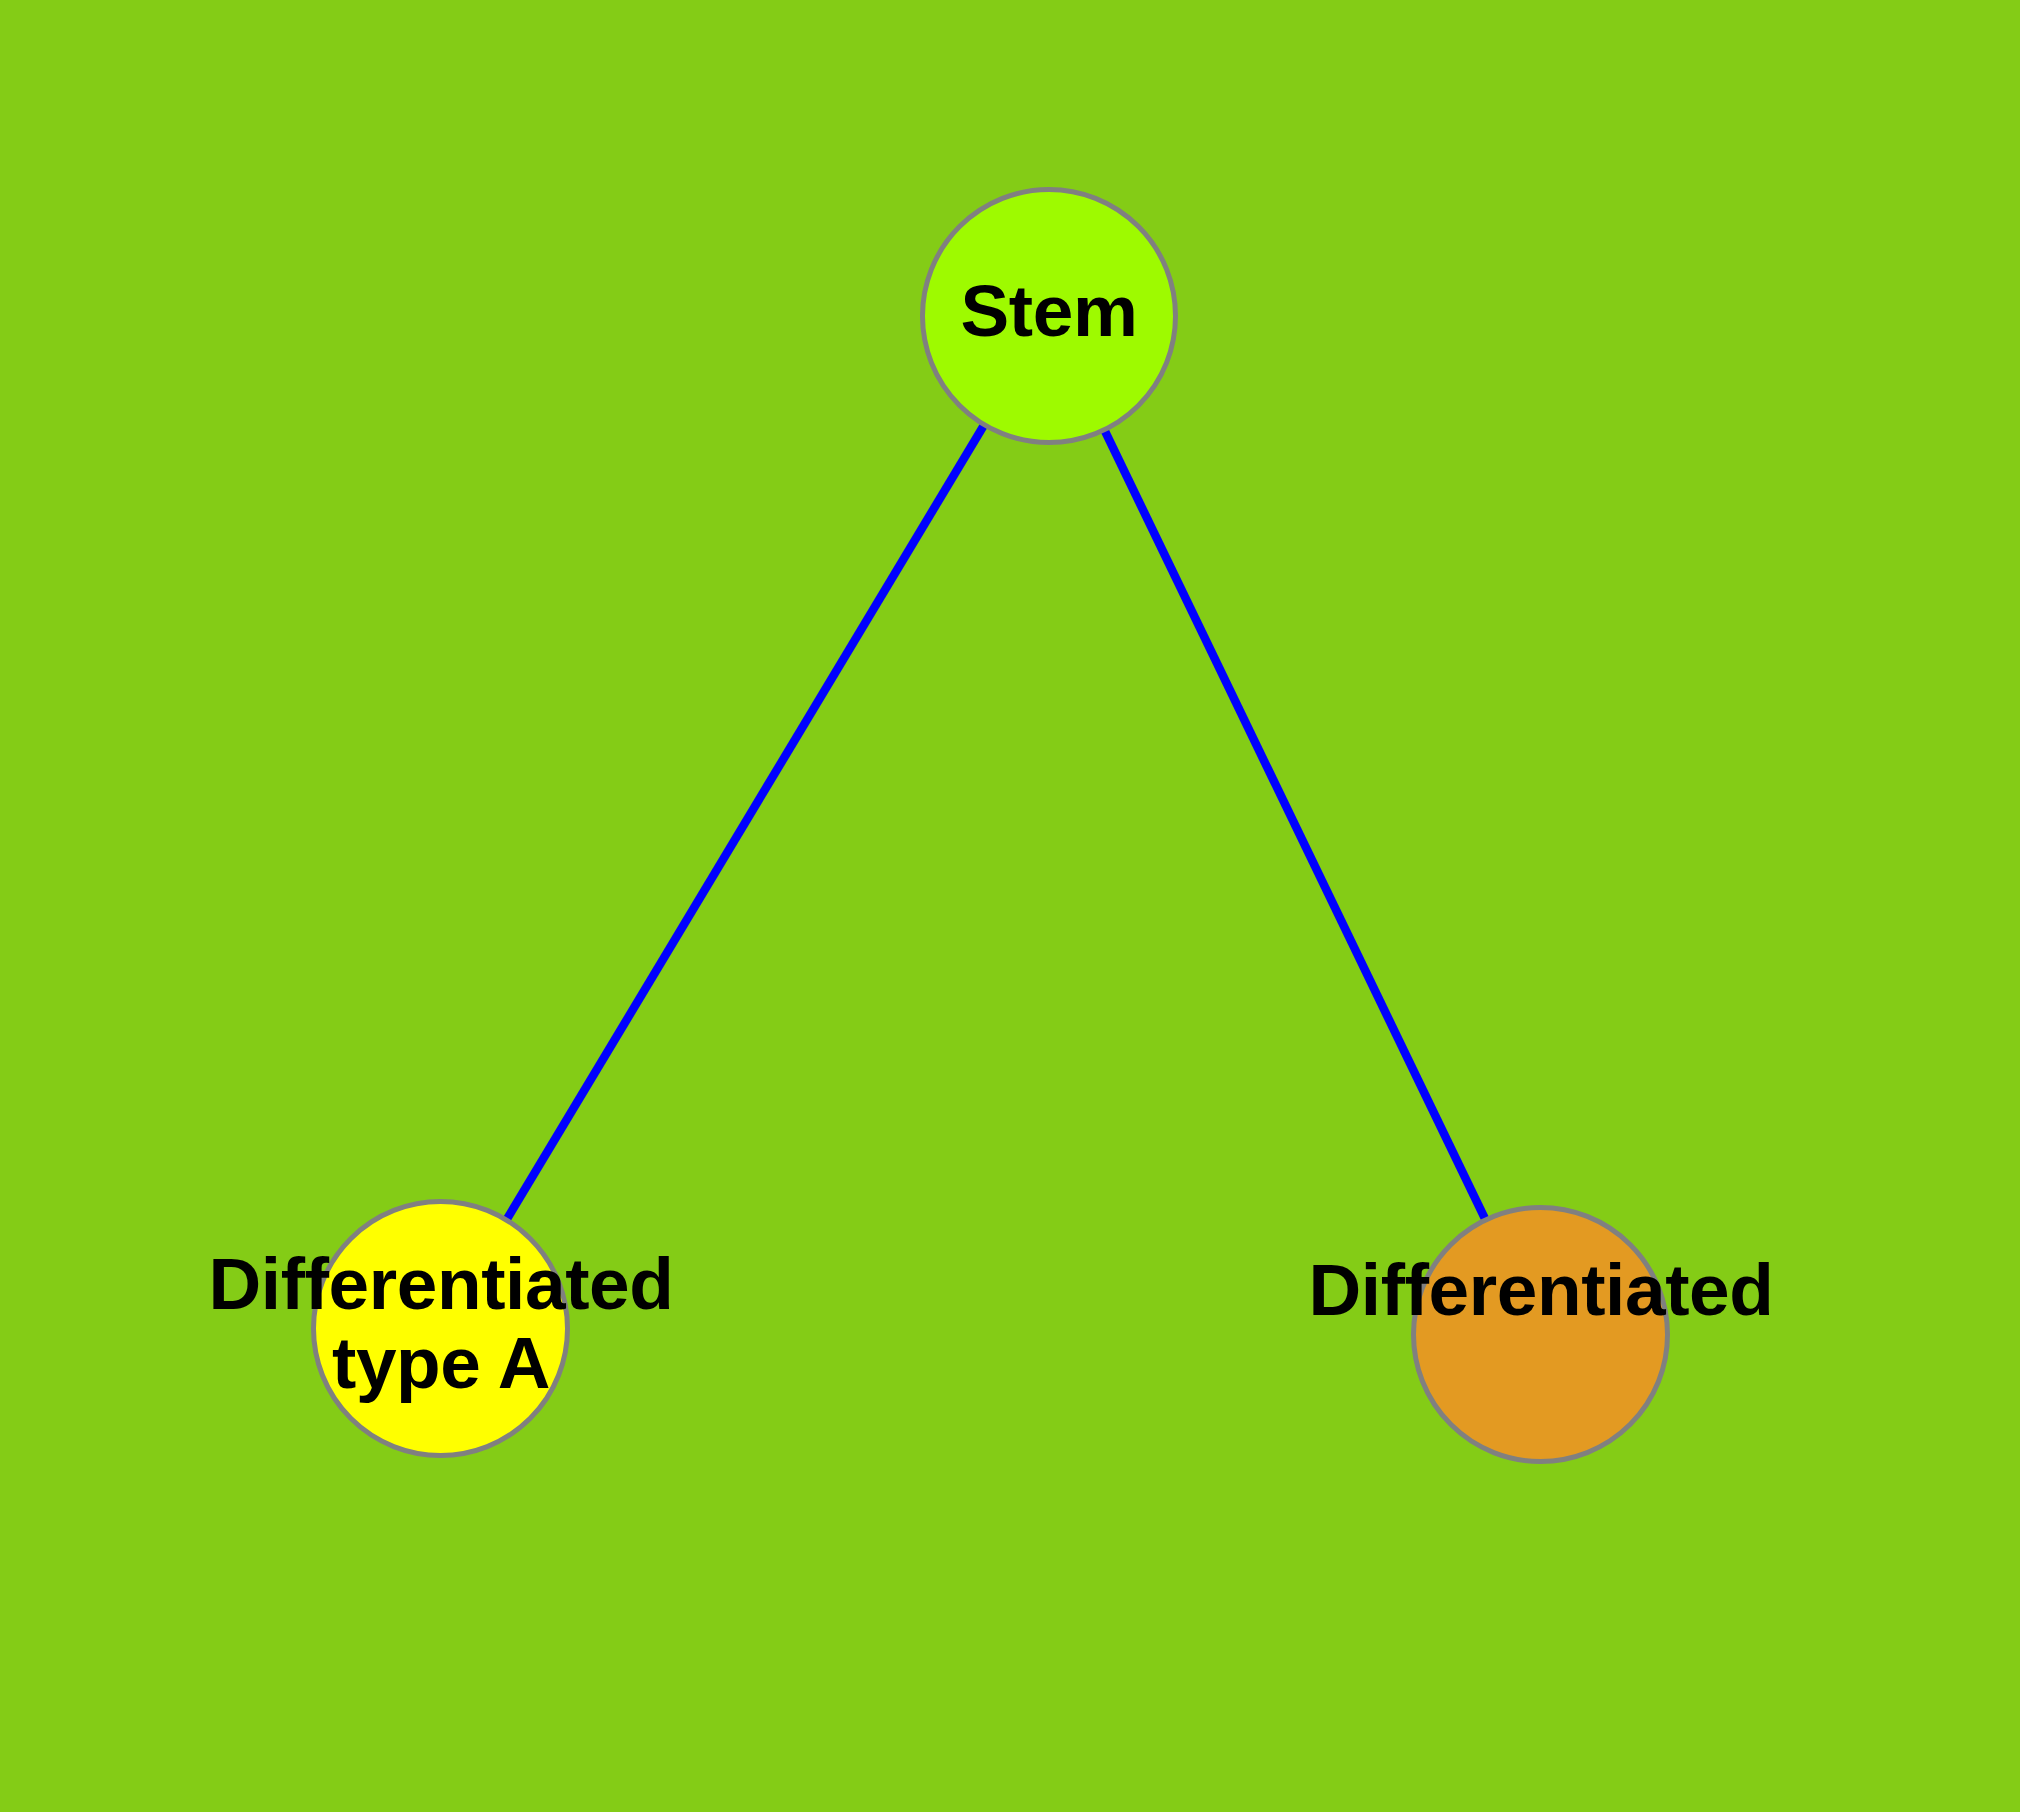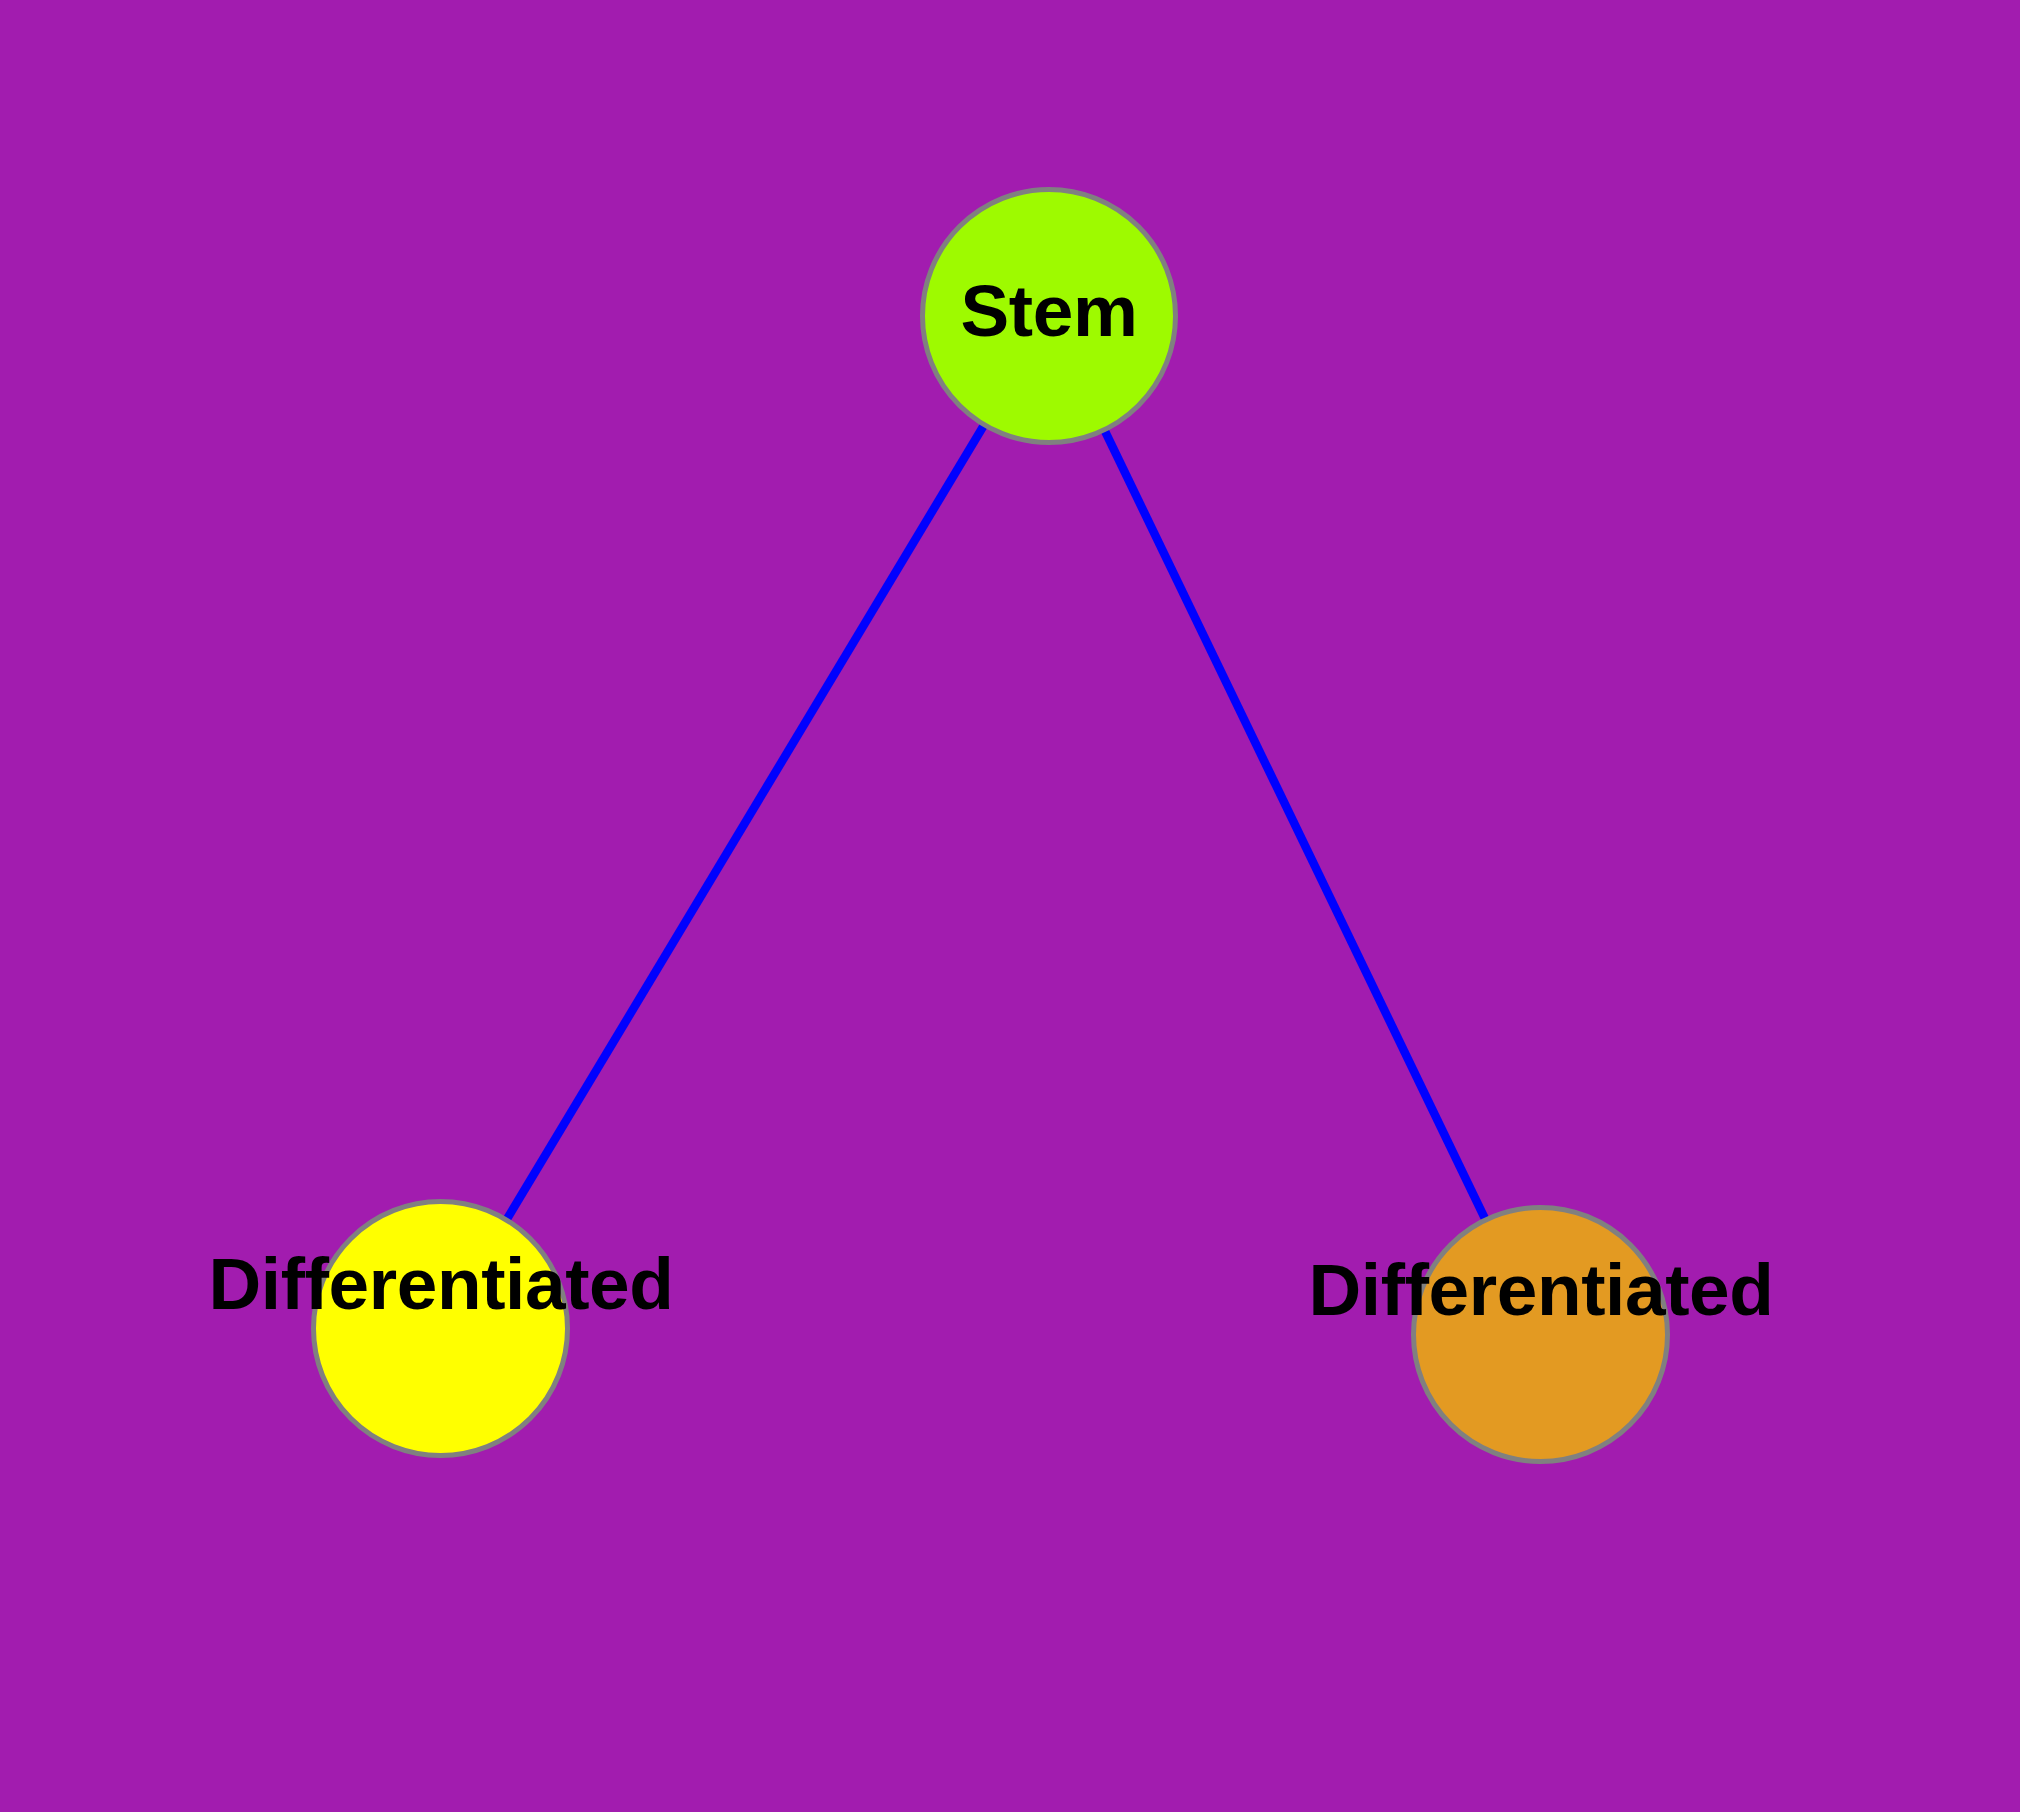--- a/index.html
+++ b/index.html
@@ -39,39 +39,40 @@
     font-weight: bold;
     color: #000000;
     line-height: 1.08;
     white-space: nowrap;
     letter-spacing: -0.4px;
   }
 </style>
 </head>
 <body style="background: rgb(200, 200, 250);">
 
-<div id="graph-canvas" style="background: #a21caf;">
+<div id="graph-canvas" style="background: #84cc16;">
 
   <svg id="edge-layer" viewBox="0 0 2384 2138" width="2021" height="1812">
     <line x1="1238" y1="373" x2="520" y2="1568" stroke="#0000ff" stroke-width="10" stroke-linecap="butt"></line>
     <line x1="1238" y1="373" x2="1818" y2="1575" stroke="#0000ff" stroke-width="10" stroke-linecap="butt"></line>
   </svg>
 
   <div class="node" id="node-stem" style="left: 920px; top: 187px; width: 258px; height: 258px; background: rgb(158, 250, 0); border-color: rgb(128, 128, 128);"></div>
 
   <div class="node" id="node-diff-a" style="left: 311px; top: 1199px; width: 259px; height: 259px; background: rgb(255, 255, 0); border-color: rgb(128, 128, 128);"></div>
 
   <div class="node" id="node-diff-b" style="left: 1411px; top: 1205px; width: 259px; height: 259px; background: rgb(227, 154, 34); border-color: rgb(128, 128, 128);"></div>
 
   <div class="node-label" id="label-stem" style="left: 625px; top: 272px; width: 848px; font-size: 73px; color: rgb(0, 0, 0);">
     <span>Stem</span>
   </div>
 
   <div class="node-label" id="label-diff-a" style="left: 17px; top: 1245px; width: 848px; font-size: 73px; color: rgb(0, 0, 0);">
     <div>Differentiated</div>
+    <div>type A</div>
   </div>
 
   <div class="node-label" id="label-diff-b" style="left: 1117px; top: 1251px; width: 848px; font-size: 73px; color: rgb(0, 0, 0);">
     <div>Differentiated</div>
   </div>
 
 </div>
 
 
 </body></html>

